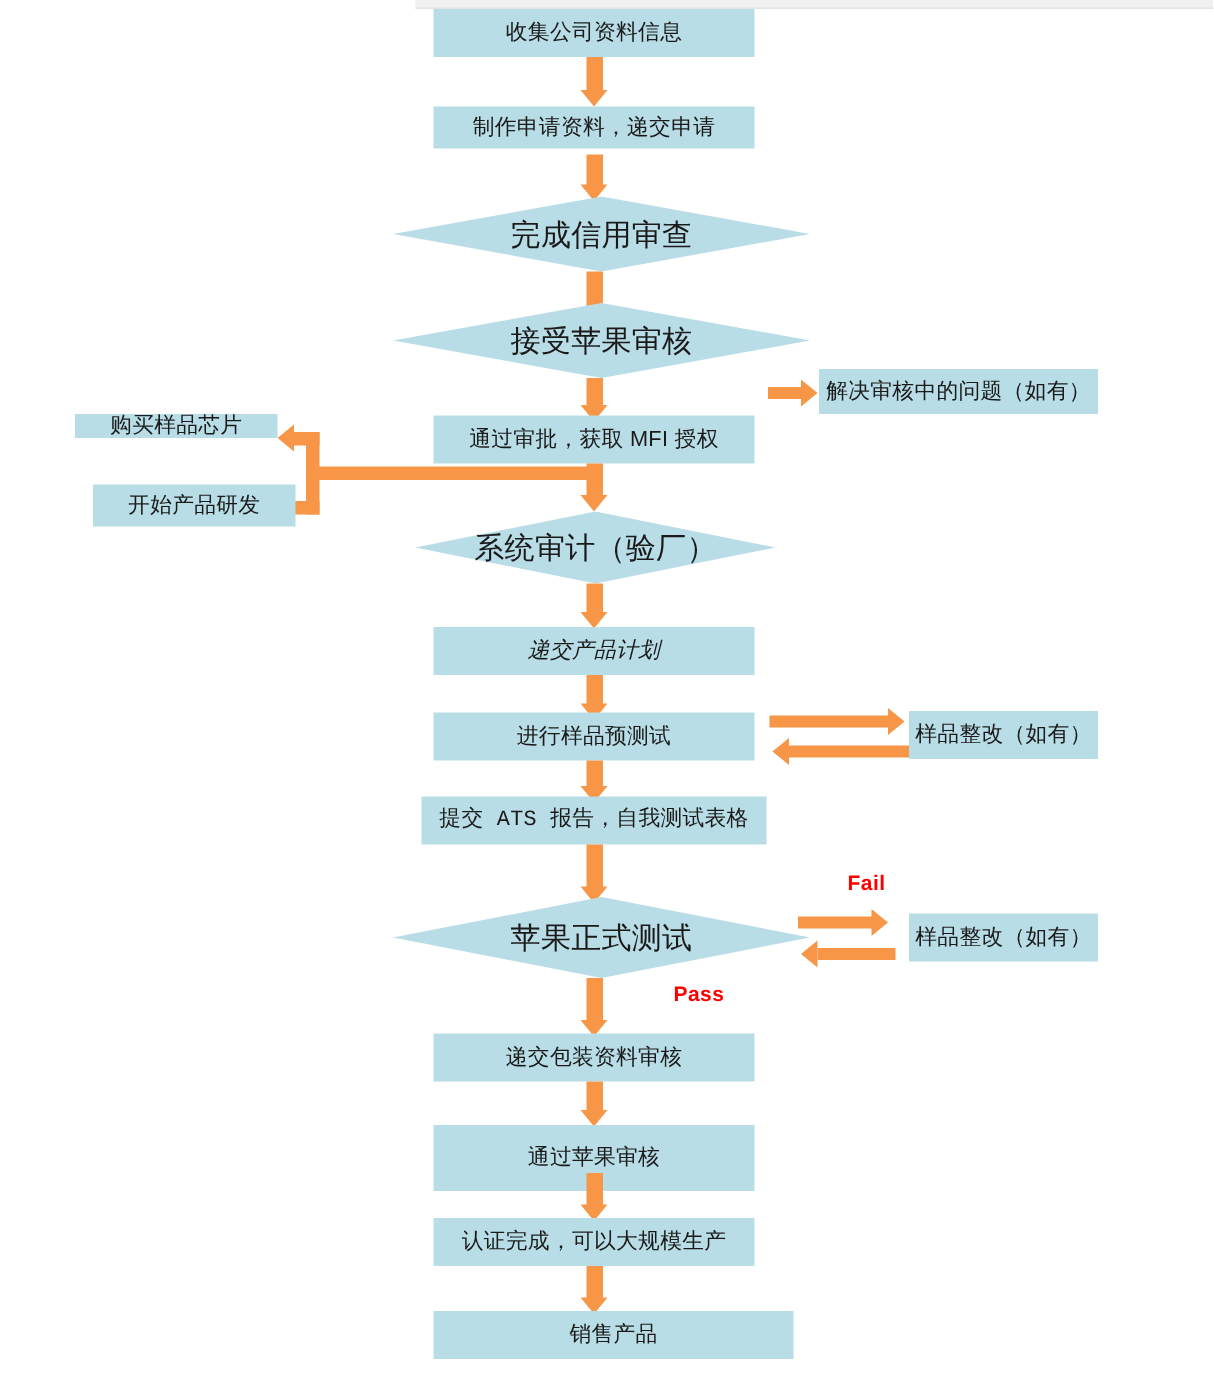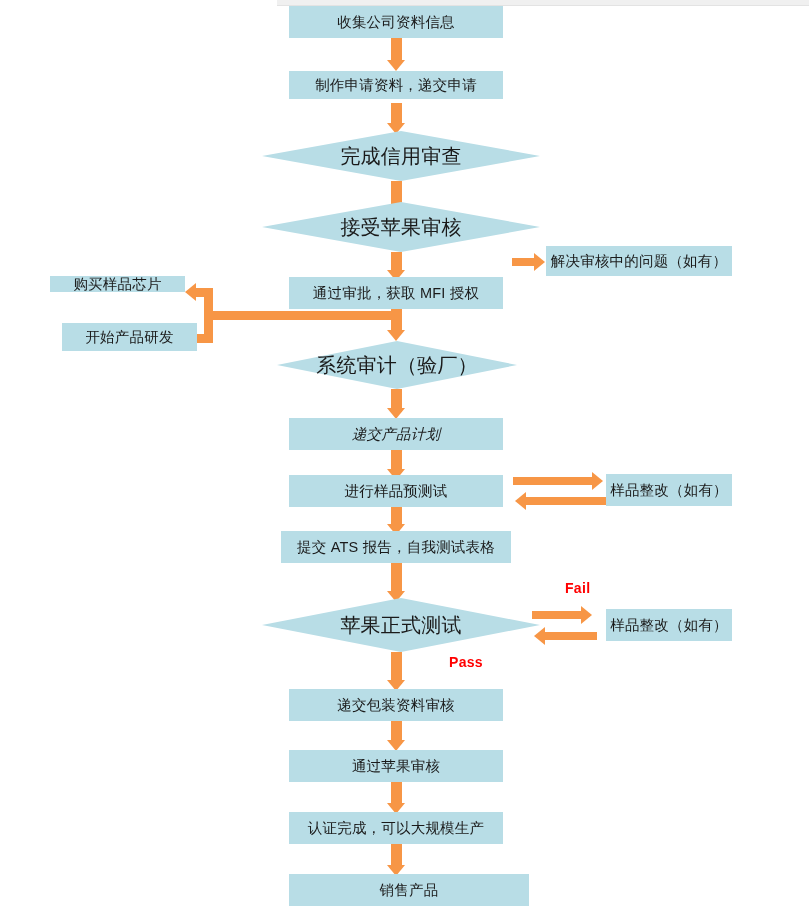--- a/index.html
+++ b/index.html
@@ -188,21 +188,21 @@
   <div class="bar" style="left:513px; top:477px; width:82px; height:8px;"></div>
   <div class="arrow-right" style="left:592px; top:472px;"></div>
   <div class="bar" style="left:526px; top:497px; width:82px; height:8px;"></div>
   <div class="arrow-left" style="left:515px; top:492px;"></div>
 
   <div class="node" style="left:606px; top:474px; width:126px; height:32px;">样品整改（如有）</div>
 
   <div class="bar" style="left:391px; top:507px; width:11px; height:21px;"></div>
   <div class="arrow-down" style="left:387px; top:524px;"></div>
 
-  <div class="node" style="left:281px; top:531px; width:230px; height:32px;">提交 ATS 报告，自我测试表格</div>
+  <div class="node" style="left:281px; top:531px; width:230px; height:32px;font-family:Liberation Mono, monospace;">提交 ATS 报告，自我测试表格</div>
 
   <div class="bar" style="left:391px; top:563px; width:11px; height:32px;"></div>
   <div class="arrow-down" style="left:387px; top:591px;"></div>
 
   <div class="diamond-wrap" style="left:262px; top:598px; width:278px; height:54px;">
     <svg width="278" height="54" viewBox="0 0 278 54">
       <polygon points="139,0 278,27 139,54 0,27" fill="#b8dde6"></polygon>
     </svg>
     <div class="diamond-label">苹果正式测试</div>
   </div>
@@ -217,21 +217,21 @@
 
   <div class="bar" style="left:391px; top:652px; width:11px; height:32px;"></div>
   <div class="arrow-down" style="left:387px; top:680px;"></div>
   <div class="branch-label" style="left:412px; top:654px;">Pass</div>
 
   <div class="node" style="left:289px; top:689px; width:214px; height:32px;">递交包装资料审核</div>
 
   <div class="bar" style="left:391px; top:721px; width:11px; height:23px;"></div>
   <div class="arrow-down" style="left:387px; top:740px;"></div>
 
-  <div class="node" style="left:289px; top:750px; width:214px; height:32px;">通过苹果审核</div>
+  <div class="node" style="left:289px; top:750px; width:214px; height:44px;">通过苹果审核</div>
 
   <div class="bar" style="left:391px; top:782px; width:11px; height:24px;"></div>
   <div class="arrow-down" style="left:387px; top:803px;"></div>
 
   <div class="node" style="left:289px; top:812px; width:214px; height:32px;">认证完成，可以大规模生产</div>
 
   <div class="bar" style="left:391px; top:844px; width:11px; height:24px;"></div>
   <div class="arrow-down" style="left:387px; top:865px;"></div>
 
   <div class="node" style="left:289px; top:874px; width:240px; height:32px;">销售产品</div>

